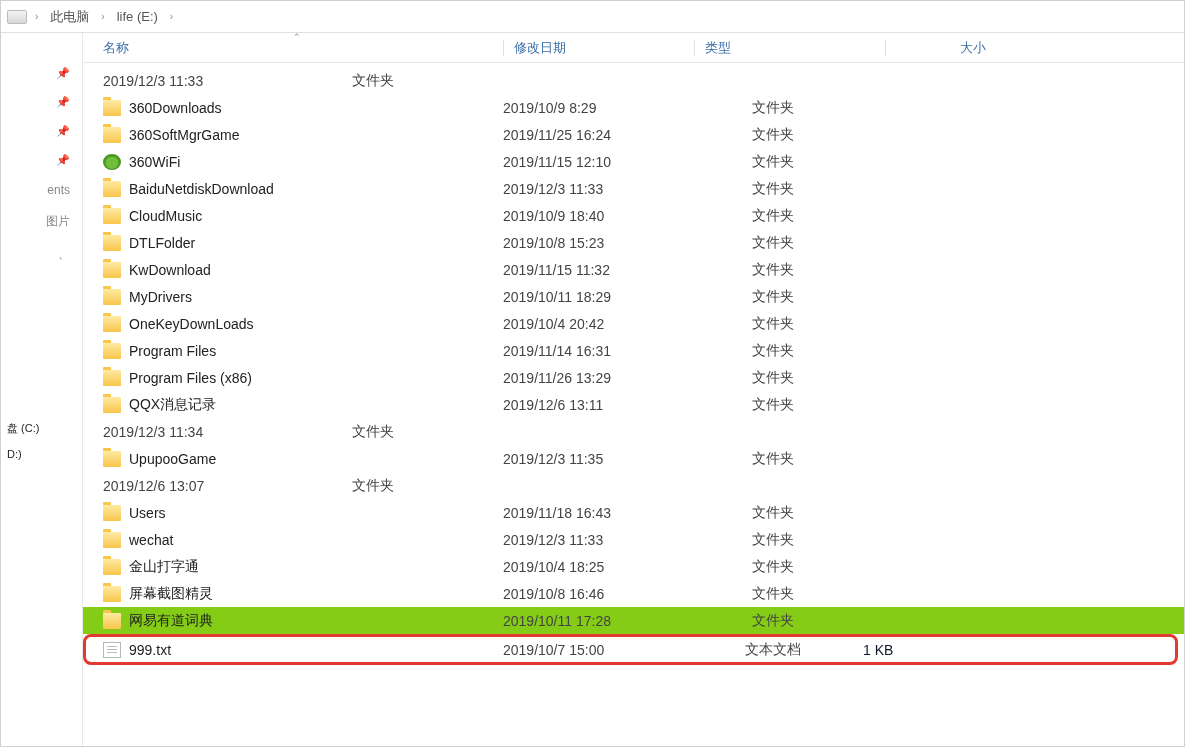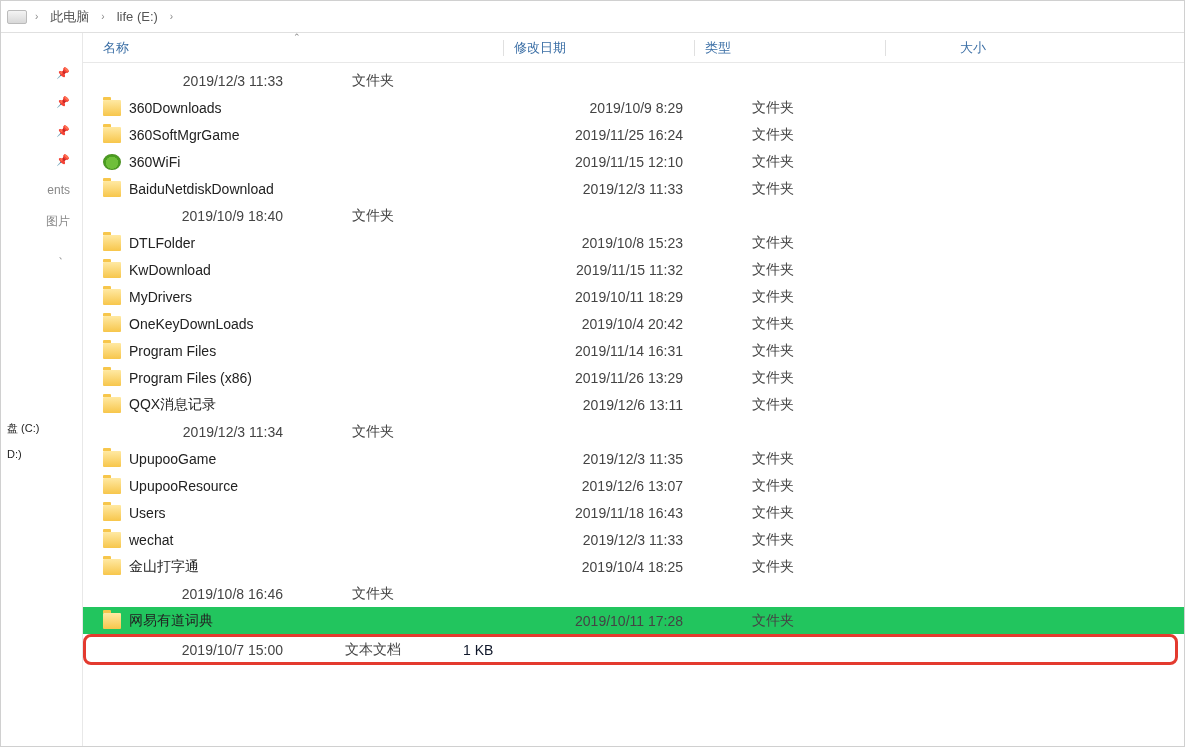--- a/index.html
+++ b/index.html
@@ -89,30 +89,30 @@
     padding-top: 4px;
   }
   .row {
     display: flex;
     align-items: center;
     height: 27px;
     padding-left: 20px;
     font-size: 14px;
     color: #222;
   }
-  .row.selected { background: #22c55e; }
+  .row.selected { background: #84cc16; }
   .row.highlight {
     outline: 3px solid #e33a2f;
     outline-offset: -1px;
     border-radius: 6px;
     margin: 2px 8px 2px 2px;
     padding-left: 18px;
   }
   .c-name { flex: 0 0 400px; display:flex; align-items:center; gap:8px; }
-  .c-date { flex: 0 0 180px; color: #444; text-align: right;}
+  .c-date { flex: 0 0 180px; color: #444;}
   .c-type { flex: 0 0 180px; color: #444; text-align: center;}
   .c-size { flex: 0 0 110px; padding-right: 20px; color:#0f172a;}
   .ic {
     width: 18px; height: 16px; flex:0 0 18px;
     display:inline-block;
   }
   .ic-folder {
     background: linear-gradient(#ffe9a3,#f7c64b);
     border-radius: 1px;
     position: relative;
@@ -240,20 +240,24 @@
           <div class="row">
             <div class="c-name">
               <span class="ic ic-folder"></span>
               <span>BaiduNetdiskDownload</span>
             </div>
             <div class="c-date">2019/12/3 11:33</div>
             <div class="c-type">文件夹</div>
             <div class="c-size"></div>
           </div>
           <div class="row">
+            <div class="c-name">
+              <span class="ic ic-folder"></span>
+              <span>CloudMusic</span>
+            </div>
             <div class="c-date">2019/10/9 18:40</div>
             <div class="c-type">文件夹</div>
             <div class="c-size"></div>
           </div>
           <div class="row">
             <div class="c-name">
               <span class="ic ic-folder"></span>
               <span>DTLFolder</span>
             </div>
             <div class="c-date">2019/10/8 15:23</div>
@@ -322,24 +326,20 @@
           <div class="row">
             <div class="c-name">
               <span class="ic ic-folder"></span>
               <span>UpupooGame</span>
             </div>
             <div class="c-date">2019/12/3 11:35</div>
             <div class="c-type">文件夹</div>
             <div class="c-size"></div>
           </div>
           <div class="row">
-            <div class="c-name">
-              <span class="ic ic-folder"></span>
-              <span>UpupooResource</span>
-            </div>
             <div class="c-date">2019/12/6 13:07</div>
             <div class="c-type">文件夹</div>
             <div class="c-size"></div>
           </div>
           <div class="row">
             <div class="c-name">
               <span class="ic ic-folder"></span>
               <span>Users</span>
             </div>
             <div class="c-date">2019/11/18 16:43</div>
@@ -358,34 +358,42 @@
           <div class="row">
             <div class="c-name">
               <span class="ic ic-folder"></span>
               <span>金山打字通</span>
             </div>
             <div class="c-date">2019/10/4 18:25</div>
             <div class="c-type">文件夹</div>
             <div class="c-size"></div>
           </div>
           <div class="row">
+            <div class="c-name">
+              <span class="ic ic-folder"></span>
+              <span>屏幕截图精灵</span>
+            </div>
             <div class="c-date">2019/10/8 16:46</div>
             <div class="c-type">文件夹</div>
             <div class="c-size"></div>
           </div>
           <div class="row selected">
             <div class="c-name">
               <span class="ic ic-folder"></span>
               <span>网易有道词典</span>
             </div>
             <div class="c-date">2019/10/11 17:28</div>
             <div class="c-type">文件夹</div>
             <div class="c-size"></div>
           </div>
           <div class="row highlight">
+            <div class="c-name">
+              <span class="ic ic-txt"></span>
+              <span>999.txt</span>
+            </div>
             <div class="c-date">2019/10/7 15:00</div>
             <div class="c-type">文本文档</div>
             <div class="c-size">1 KB</div>
           </div>
         </div>
 
     </div>
   </div>
 </div>
 

